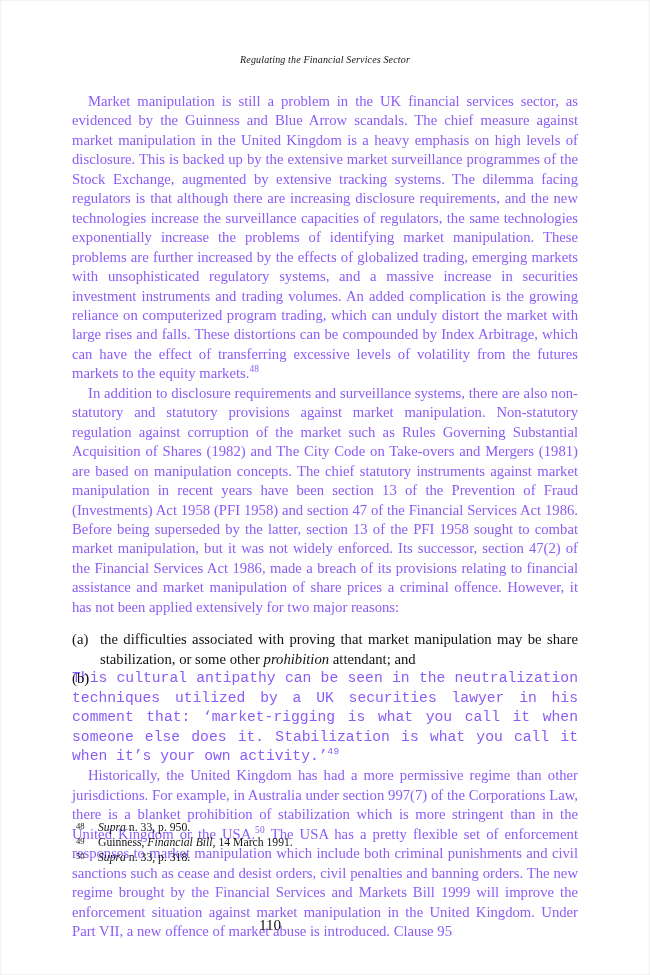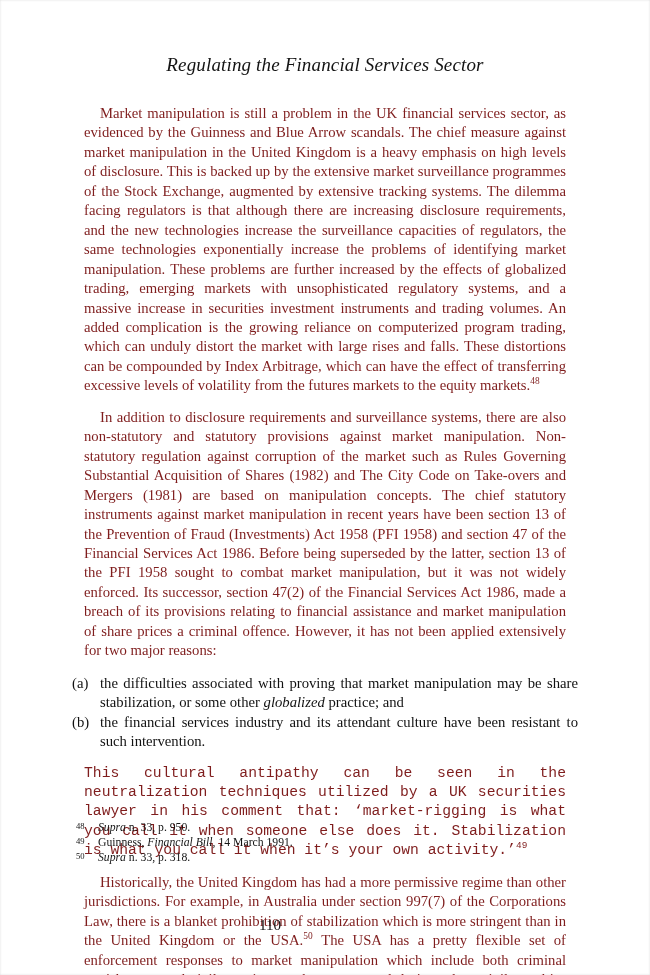--- a/index.html
+++ b/index.html
@@ -28,39 +28,39 @@
     box-shadow: inset 0 0 2px rgba(120,120,120,0.30);
   }
 
   .running-head {
     position: absolute;
     top: 54px;
     left: 72px;
     width: 506px;
     text-align: center;
     font-style: italic;
-    font-size: 19px;
+    font-size: 10px;
     letter-spacing: 0.15px;
     color: #141414;
   }
 
   .body-col {
     position: absolute;
     top: 92px;
     left: 72px;
     width: 506px;
   }
 
   p.para {
-    margin: 12px;
+    margin: 0;
     text-align: justify;
     text-justify: inter-word;
     font-size: 14.7px;
     line-height: 19.45px;
-    color: #7f1d1d;
+    color: #8b5cf6;
     hyphens: none;
   }
   p.indent { text-indent: 16px; }
   p.noindent { text-indent: 0; font-family: Liberation Mono, monospace; }
 
   .gap-before { margin-top: 19.4px; }
 
   sup.fnref {
     font-size: 9.4px;
     vertical-align: super;
@@ -131,22 +131,22 @@
 
   <div class="running-head">Regulating the Financial Services Sector</div>
 
   <div class="body-col">
 
     <p class="para indent"><span>Market manipulation is still a problem in the UK financial services sector, as evidenced by the Guinness and Blue Arrow scandals. The chief measure against market manipulation in the United Kingdom is a heavy emphasis on high levels of disclosure. This is backed up by the extensive market surveillance programmes of the Stock Exchange, augmented by extensive tracking systems. The dilemma facing regulators is that although there are increasing disclosure requirements, and the new technologies increase the surveillance capacities of regulators, the same technologies exponentially increase the problems of identifying market manipulation. These problems are further increased by the effects of globalized trading, emerging markets with unsophisticated regulatory systems, and a massive increase in securities investment instruments and trading volumes. An added complication is the growing reliance on computerized program trading, which can unduly distort the market with large rises and falls. These distortions can be compounded by Index Arbitrage, which can have the effect of transferring excessive levels of volatility from the futures markets to the equity markets.</span><sup class="fnref">48</sup></p>
 
     <p class="para indent"><span>In addition to disclosure requirements and surveillance systems, there are also non-statutory and statutory provisions against market manipulation. Non-statutory regulation against corruption of the market such as Rules Governing Substantial Acquisition of Shares (1982) and The City Code on Take-overs and Mergers (1981) are based on manipulation concepts. The chief statutory instruments against market manipulation in recent years have been section 13 of the Prevention of Fraud (Investments) Act 1958 (PFI 1958) and section 47 of the Financial Services Act 1986. Before being superseded by the latter, section 13 of the PFI 1958 sought to combat market manipulation, but it was not widely enforced. Its successor, section 47(2) of the Financial Services Act 1986, made a breach of its provisions relating to financial assistance and market manipulation of share prices a criminal offence. However, it has not been applied extensively for two major reasons:</span></p>
 
     <ol class="lettered">
-      <li><span class="marker">(a)</span><span>the difficulties associated with proving that market manipulation may be share stabilization, or some other </span><em class="it">globalized</em><span> practice; and</span></li>
-      <li><span class="marker">(b)</span><span>the financial services industry and its attendant culture have been resistant to such intervention.</span></li>
+      <li><span class="marker">(a)</span><span>the difficulties associated with proving that market manipulation may be share stabilization, or some other </span><em class="it">prohibition</em><span> attendant; and</span></li>
+      <li><span class="marker">(b)</span></li>
     </ol>
 
     <p class="para noindent gap-before"><span>This cultural antipathy can be seen in the neutralization techniques utilized by a UK securities lawyer in his comment that: ‘market-rigging is what you call it when someone else does it. Stabilization is what you call it when it’s your own activity.’</span><sup class="fnref">49</sup></p>
 
     <p class="para indent"><span>Historically, the United Kingdom has had a more permissive regime than other jurisdictions. For example, in Australia under section 997(7) of the Corporations Law, there is a blanket prohibition of stabilization which is more stringent than in the United Kingdom or the USA.</span><sup class="fnref">50</sup><span> The USA has a pretty flexible set of enforcement responses to market manipulation which include both criminal punishments and civil sanctions such as cease and desist orders, civil penalties and banning orders. The new regime brought by the Financial Services and Markets Bill 1999 will improve the enforcement situation against market manipulation in the United Kingdom. Under Part VII, a new offence of market abuse is introduced. Clause 95</span></p>
 
   </div>
 
   <div class="footnotes">
 

